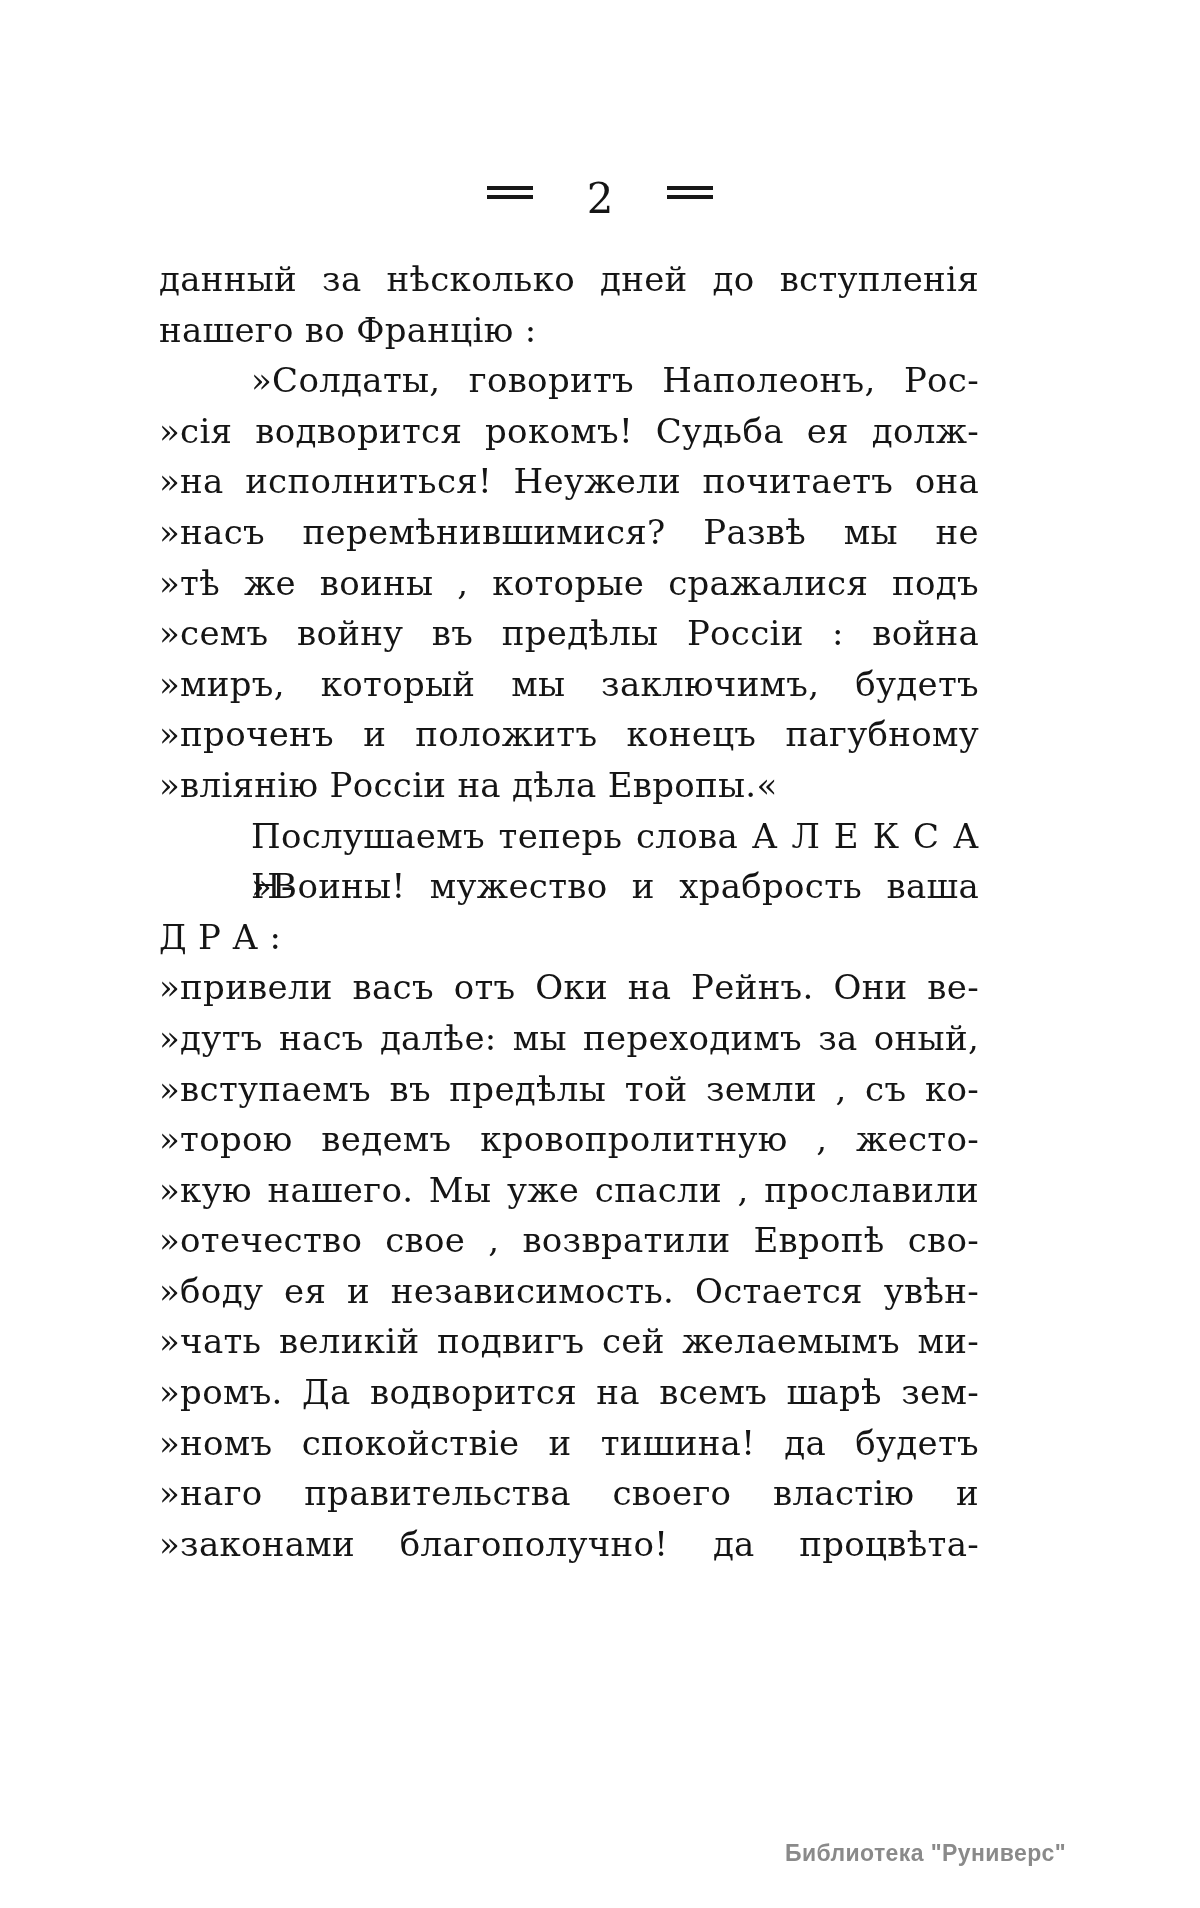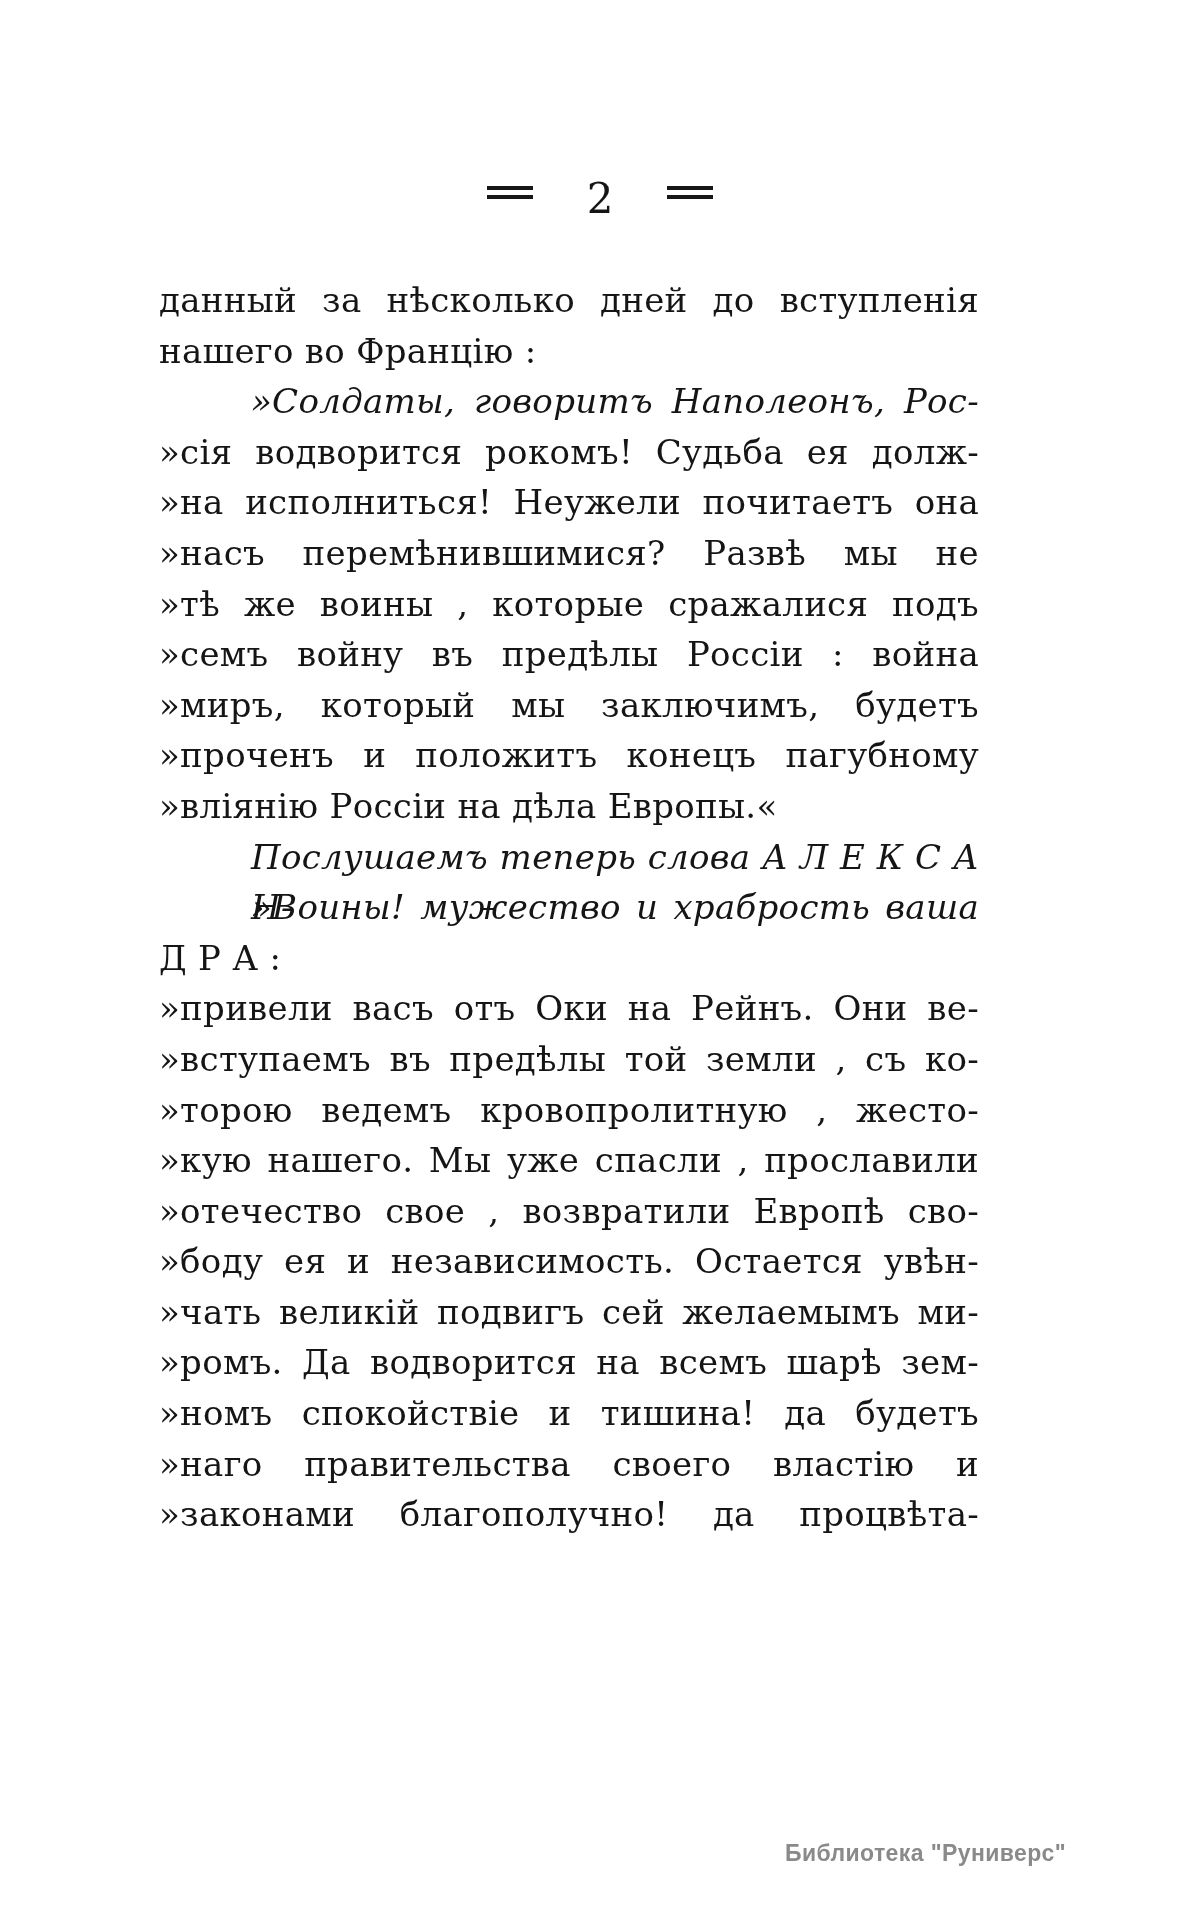--- a/index.html
+++ b/index.html
@@ -36,33 +36,32 @@
     font-size: 42px;
     line-height: 1;
     font-weight: 400;
   }
   
   .text-block {
     position: absolute;
     left: 159px;
     top: 254px;
     width: 820px;
-    margin-top: 21px;
   }
   .line {
     font-size: 34px;
     line-height: 50.6px;
     height: 50.6px;
     letter-spacing: 0.3px;
     text-align: justify;
     text-align-last: justify;
     white-space: normal;
     overflow: visible;
   }
-  .line.indent { padding-left: 92px; font-style: italic; }
+  .line.indent { padding-left: 92px; }
   .line.short { text-align: center; text-align-last: left; }
   
   .watermark {
     position: absolute;
     left: 785px;
     top: 1840px;
     font-family: "Liberation Sans", "DejaVu Sans", sans-serif;
     font-weight: 600;
     font-size: 23px;
     color: #8a8a8a;
@@ -89,20 +88,21 @@
       <div class="line">»насъ перемѣнившимися? Развѣ мы не</div>
       <div class="line">»тѣ же воины , которые сражалися подъ</div>
       <div class="line">»семъ войну въ предѣлы Россіи : война</div>
       <div class="line">»миръ, который мы заключимъ, будетъ</div>
       <div class="line">»проченъ и положитъ конецъ пагубному</div>
       <div class="line short">»вліянію Россіи на дѣла Европы.«</div>
       <div class="line indent">Послушаемъ теперь слова А Л Е К С А Н-</div>
       <div class="line indent">»Воины! мужество и храбрость ваша</div>
       <div class="line short">Д Р А :</div>
       <div class="line">»привели васъ отъ Оки на Рейнъ. Они ве-</div>
+      <div class="line">»дутъ насъ далѣе: мы переходимъ за оный,</div>
       <div class="line">»вступаемъ въ предѣлы той земли , съ ко-</div>
       <div class="line">»торою ведемъ кровопролитную , жесто-</div>
       <div class="line">»кую нашего. Мы уже спасли , прославили</div>
       <div class="line">»отечество свое , возвратили Европѣ сво-</div>
       <div class="line">»боду ея и независимость. Остается увѣн-</div>
       <div class="line">»чать великій подвигъ сей желаемымъ ми-</div>
       <div class="line">»ромъ. Да водворится на всемъ шарѣ зем-</div>
       <div class="line">»номъ спокойствіе и тишина! да будетъ</div>
       <div class="line">»наго правительства своего властію и</div>
       <div class="line">»законами благополучно! да процвѣта-</div>

